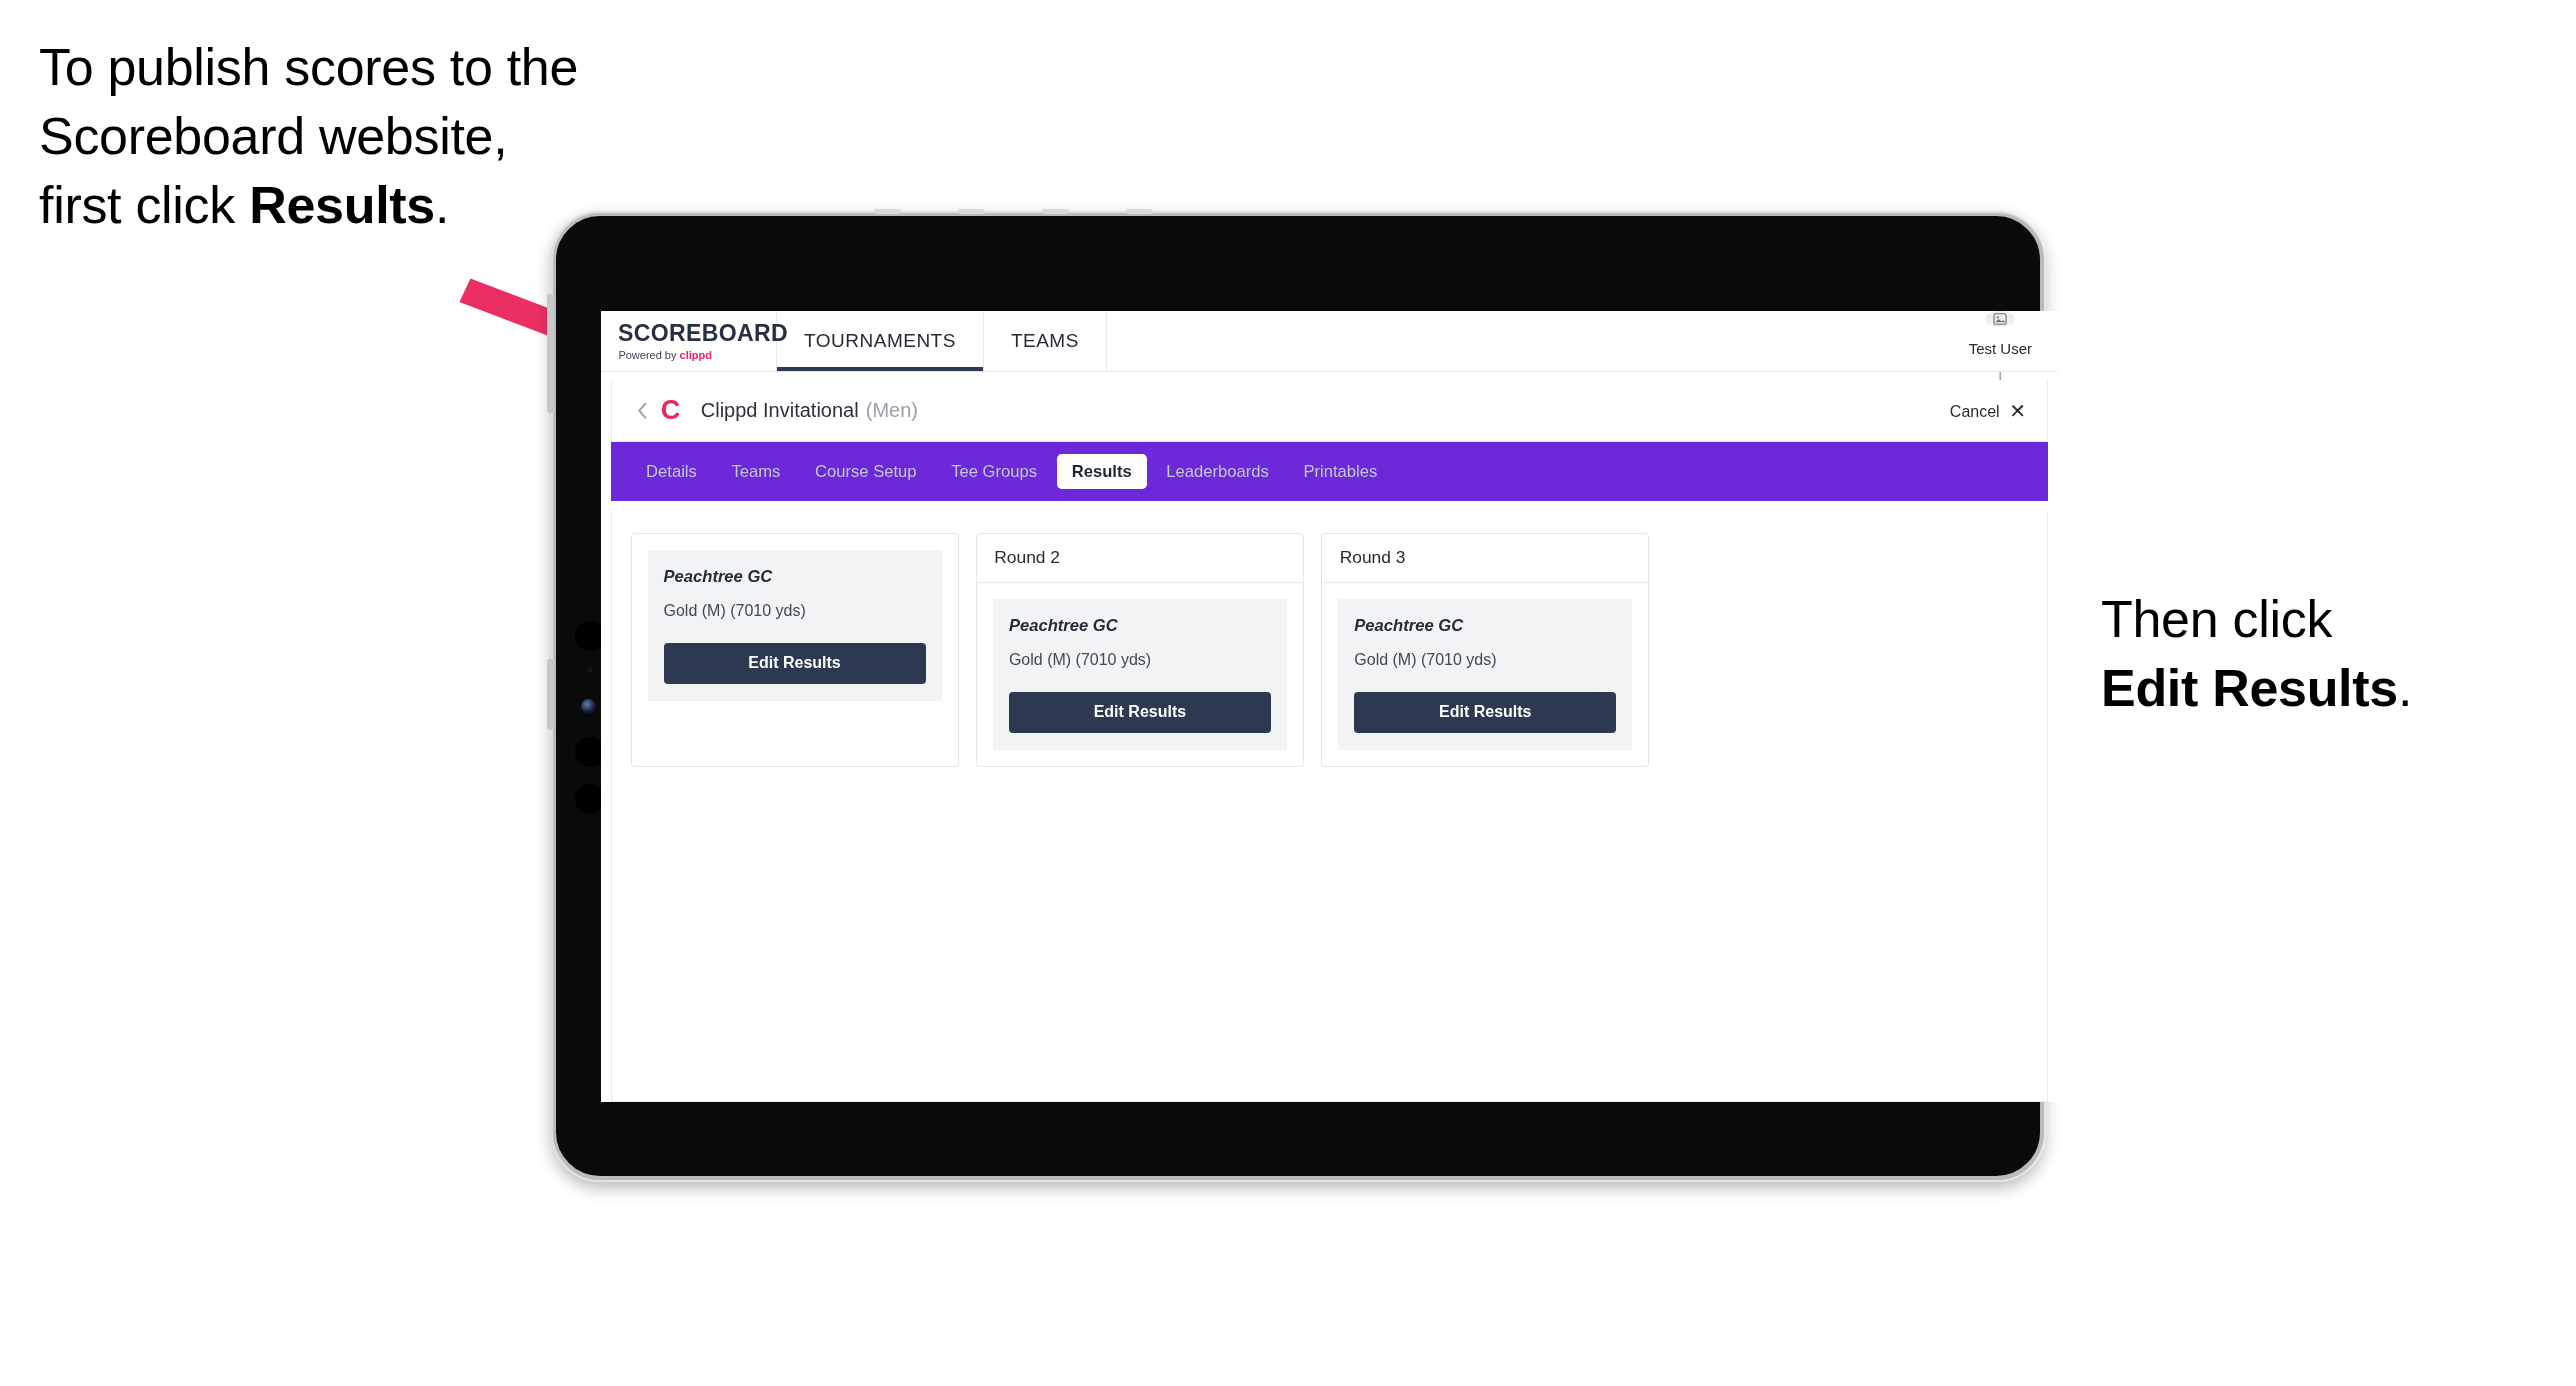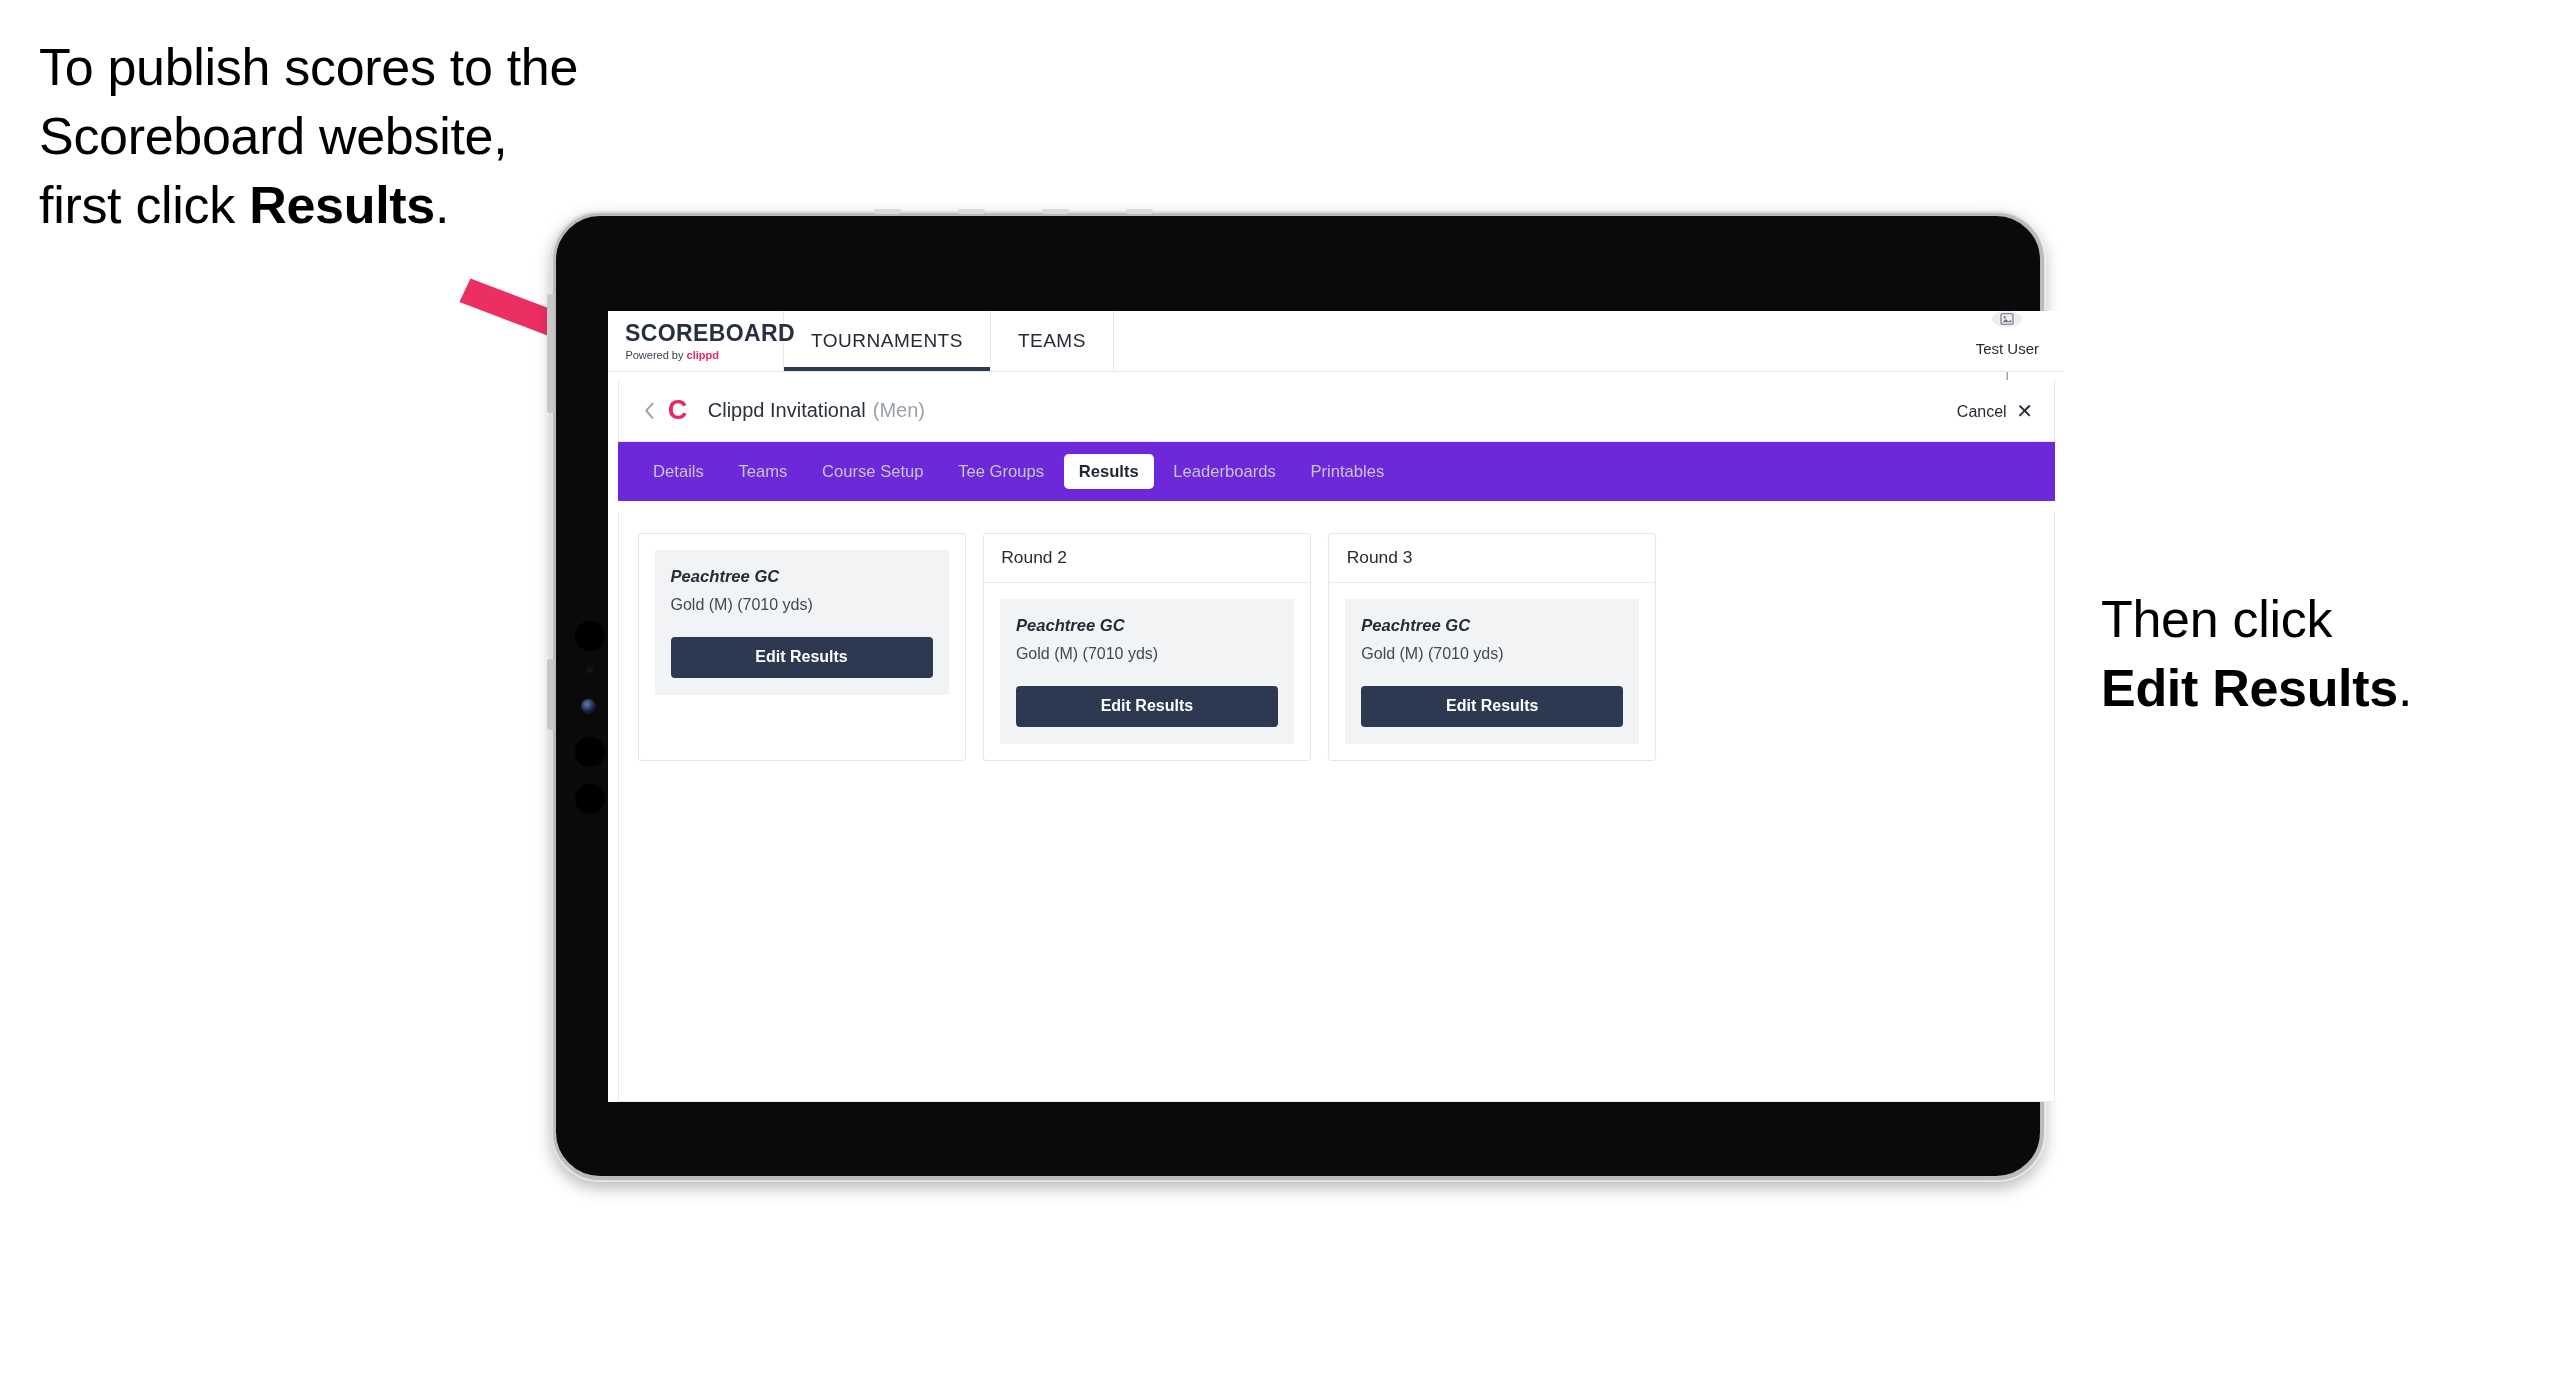--- a/index.html
+++ b/index.html
@@ -92,21 +92,21 @@
     position: absolute;
     left: 31px;
     width: 6.3px; height: 6.3px;
     border-radius: 50%;
     background: #14161a;
   }
 
   
   #screen {
     position: absolute;
-    left: 52px;
+    left: 45px;
     top: 95px;
     width: 1456px;
     height: 791px;
     background: #ffffff;
     overflow: hidden;
   }
 
   
   #appbar {
     position: relative;
@@ -275,21 +275,21 @@
     color: #262c36;
     line-height: 1.35;
     font-style: italic;
   }
   .course-tee {
     font-size: 16px;
     color: #42485
     1;
     color: #424851;
     line-height: 1.4;
-    margin-top: 6px;
+    margin-top: 12px;
   }
   .edit-btn {
     margin-top: 20.6px;
     height: 41px;
     background: #2c3950;
     border: none;
     border-radius: 4px;
     width: 100%;
     color: #ffffff;
     font-family: "Liberation Sans", sans-serif;

